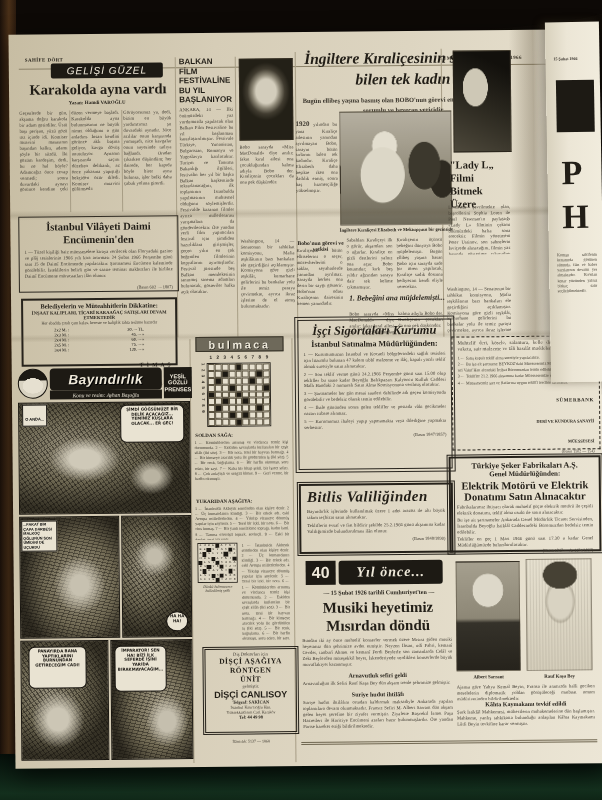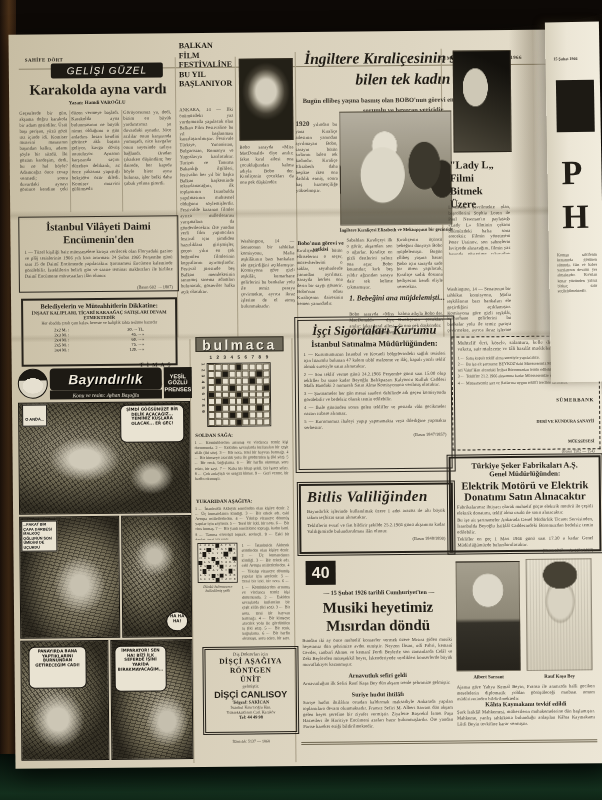--- a/index.html
+++ b/index.html
@@ -65,21 +65,21 @@
     <div class="a vrule" style="left:178px;top:306px;height:424px;"></div>
     <div class="a vrule" style="left:280px;top:306px;height:424px;"></div>
 
     <div class="a banner-black" style="left:42px;top:29px;width:112px;height:15px;border-radius:2px;">
       <span class="sans" style="font-weight:normal;font-style:italic;font-size:10px;letter-spacing:1px;">GELİŞİ GÜZEL</span>
     </div>
     <div class="a serifB" style="left:10px;top:47px;width:158px;font-size:14.5px;text-align:center;">Karakolda ayna vardı</div>
     <div class="a serifB" style="left:28px;top:66px;width:120px;font-size:5px;text-align:center;">Yazan: Hamdi VAROĞLU</div>
     <div class="a tiny" style="left:10px;top:76px;width:152px;height:102px;column-count:3;column-gap:4px;column-rule:1px solid #a79d85;overflow:hidden;">Geçenlerde bir gün, akşama doğru karakola bir adam getirdiler. Üstü başı perişan, yüzü gözü toz içinde idi. Komiser muavini masasının başından kalktı, adamı şöyle bir süzdü. İki gözüm kardeşim, dedi, bu ne hal böyle? Adamcağız önce cevap vermedi; sonra duvardaki aynayı görünce kendine çeki düzen vermeye başladı. Karakolda ayna bulunmasının ne büyük nimet olduğunu o gün anladım. İnsan kendini görünce aklı başına geliyor, kavga dövüş unutuluyor. Aynanın karşısında saçını düzelten delikanlı, az önce yakasına yapıştığı bekçiden özür diledi. Komiser muavini gülümsedi: Görüyorsunuz ya, dedi, bizim en büyük yardımcımız şu duvardaki aynadır. Nice azılılar onun karşısında yumuşadı, nice kavgalar onun sayesinde tatlıya bağlandı. Oradan çıkarken düşündüm; her dairede, her kapıda böyle birer ayna bulunsa, işler belki daha çabuk yoluna girerdi.</div>
 
-    <div class="a sans serifB" style="left:170px;top:8px;width:54px;font-size:8px;line-height:1.2;font-weight:bold;font-family:Liberation Serif, serif;">BALKAN FİLM FESTİVALİNE BU YIL BAŞLANIYOR</div>
+    <div class="a sans serifB" style="left:170px;top:24px;width:54px;font-size:8px;line-height:1.2;font-weight:bold;">BALKAN FİLM FESTİVALİNE BU YIL BAŞLANIYOR</div>
     <div class="a tiny" style="left:170px;top:74px;width:54px;height:230px;overflow:hidden;">ANKARA, 14 — İlki önümüzdeki yaz yurdumuzda yapılacak olan Balkan Film Festivaline bu yıl başlanması kararlaştırılmıştır. Festivale Türkiye, Yunanistan, Bulgaristan, Romanya ve Yugoslavya katılacaktır. Turizm ve Tanıtma Bakanlığı ilgilileri, festivalin her yıl bir başka Balkan başkentinde tekrarlanacağını, ilk toplantının İstanbulda yapılmasının muhtemel olduğunu söylemişlerdir. Festivalde kazanan filmler ayrıca milletlerarası yarışmalara da gönderilecektir. Öte yandan yerli film yapımcıları festival için şimdiden hazırlıklara girişmişler, geçen yılın en çok beğenilen filmlerinin kopyalarını ayırmışlardır. Festival jürisinde beş Balkan memleketinin tanınmış sinema adamları bulunacak, gösteriler halka açık olacaktır.</div>
 
     <div class="a photo" style="left:230px;top:26px;width:54px;height:82px;background:radial-gradient(46% 36% at 50% 40%, #d3cdbc 0 42%, #8d8776 58%, #413c30 78%, #232017 100%);"></div>
     <div class="a tiny" style="left:230px;top:112px;width:54px;height:90px;overflow:hidden;">Bobo sarayda «Miss MacDonald» diye anılır; fakat kıral ailesi ona çocukluğundan kalma adıyla Bobo der. Kıraliçenin çocukları da ona pek düşkündür.</div>
     <div class="a tiny" style="left:230px;top:206px;width:54px;height:96px;overflow:hidden;">Washington, 14 — Senatonun bir tahkikat komisyonu, Mafia teşkilâtının bazı bankaları ele geçirdiğini açıklamıştır. Komisyona göre gizli teşkilât, kumarhane gelirlerini bu bankalar yolu ile temiz paraya çevirmekte, ayrıca ikraz işlerine de el atmış bulunmaktadır.</div>
 
     <div class="a serifB" style="left:288px;top:17px;width:212px;font-size:15.5px;font-style:italic;text-align:center;line-height:1.35;">İngiltere Kıraliçesinin sırlarını bilen tek kadın</div>
     <div class="a serifB" style="left:292px;top:64px;width:204px;font-size:6.5px;text-align:center;line-height:1.5;color:#38332a;">Bugün ellibeş yaşına basmış olan BOBO'nun görevi en az Kıraliçe kadar sorumlu ve heyecan vericidir</div>
     <div class="a tiny" style="left:286px;top:88px;width:42px;height:114px;overflow:hidden;">
       <b style="font-size:7px;">1920</b><span> yılından bu yana Kıraliçe ailesinin yanından ayrılmayan Bobo, sarayın bütün sırlarını bilen tek kadındır. Kıraliçe Elizabeth daha beşikte iken ona dadılık etmiş, sonra baş hizmetçiliğe yükselmiştir.</span>
@@ -192,21 +192,21 @@
       <div class="blob" style="left:34px;top:56px;width:42px;height:50px;background:radial-gradient(#c5bfae 28%,transparent 72%);"></div>
     </div>
     <div class="bubble a" style="left:14px;top:612px;width:58px;height:42px;">
       <span>PANAYIRDA BANA YAPTIKLARINI BURNUNDAN GETİRECEĞİM CADI!</span>
     </div>
     <div class="bubble a" style="left:100px;top:612px;width:52px;height:46px;">
       <span>İMPARATOR! SEN HA! BİZİ İLK SEFERDE İŞİNİ YARIDA BIRAKMAYACAĞIM...</span>
     </div>
 
     <div class="a" style="left:184px;top:304px;width:88px;height:15px;background:#6e695a;border:1px solid #353126;display:flex;align-items:center;justify-content:center;">
-      <span class="sans" style="font-weight:bold;font-size:14px;letter-spacing:2.5px;color:#f0ebdc;text-shadow:.6px .6px 0 #17140f;">bulmaca</span>
+      <span class="sans" style="font-weight:bold;font-size:11px;letter-spacing:2.5px;color:#f0ebdc;text-shadow:.6px .6px 0 #17140f;">bulmaca</span>
     </div>
     <div class="a sans" style="left:196px;top:322px;width:64px;font-size:4.6px;font-weight:bold;text-align:center;letter-spacing:1.6px;color:#2b2720;">1 2 3 4 5 6 7 8 9</div>
     <div class="a sans" style="left:188px;top:330px;width:5px;height:63px;font-size:4.2px;font-weight:bold;color:#2b2720;line-height:7px;text-align:center;">
       <span style="writing-mode:vertical-rl;letter-spacing:1.2px;">1 2 3 4 5 6 7 8 9</span>
     </div>
     <div class="a" style="left:195px;top:330px;width:64px;height:64px;display:grid;grid-template-columns:repeat(9,1fr);grid-template-rows:repeat(9,1fr);border:1px solid #2b2720;background:#e7e1d0;">
         <div class="grid-cell"></div>
         <div class="grid-cell"></div>
         <div class="grid-cell"></div>
         <div class="grid-cell"></div>
@@ -406,20 +406,23 @@
 
     <div class="a" style="left:286px;top:452px;width:154px;height:70px;border:2px solid #26221b;outline:1px solid #26221b;outline-offset:1.5px;padding:3px 6px;">
       <div class="serifB" style="font-size:15px;font-style:italic;letter-spacing:.5px;">Bitlis Valiliğinden</div>
       <div class="tiny" style="margin-top:3px;">Bayındırlık işlerinde kullanılmak üzere 1 adet arazöz ile altı büyük takım teçhizat satın alınacaktır.</div>
       <div class="tiny" style="margin-top:2px;">Tekliflerin evsaf ve fiat bildirir şekilde 25.2.1966 günü akşamına kadar Valiliğimizde bulundurulması ilân olunur.</div>
       <div style="font-size:4.4px;text-align:right;margin-top:2px;color:#3e3930;">(Basın 1848/1890)</div>
     </div>
 
     <div class="a banner-black" style="left:292px;top:529px;width:30px;height:24px;">
       <span class="sans" style="font-weight:bold;font-size:16px;">40</span>
+    </div>
+    <div class="a banner-black" style="left:325px;top:529px;width:104px;height:24px;border-radius:3px;">
+      <span style="font-style:italic;font-weight:bold;font-size:14px;letter-spacing:1px;">Yıl önce...</span>
     </div>
     <div class="a serifB" style="left:290px;top:558px;width:150px;font-size:6px;text-align:center;">— 15 Şubat 1926 tarihli Cumhuriyet'ten —</div>
     <div class="a serifB" style="left:288px;top:568px;width:152px;font-size:15px;text-align:center;">Musiki heyetimiz</div>
     <div class="a serifB" style="left:288px;top:586px;width:152px;font-size:15px;text-align:center;">Mısırdan döndü</div>
     <div class="a tiny" style="left:288px;top:606px;width:150px;height:34px;overflow:hidden;">Bundan iki ay önce muhtelif konserler vermek üzere Mısıra giden musiki heyetimiz dün şehrimize avdet etmiştir. Neyzen İhsan, udî Fahri, kemanî Cevdet, tanburî Ahmet ve kemanî Ferdi Beylerle son zamanlarda Celâl ve Zeki Beylerden müteşekkil heyet, İskenderiyede verdikleri konserlerde büyük muvaffakiyet kazanmıştır.</div>
     <div class="a subhead" style="left:288px;top:641px;width:150px;font-size:6px;">Arnavutluk sefiri geldi</div>
     <div class="a tiny" style="left:288px;top:649px;width:150px;height:10px;overflow:hidden;">Arnavutluğun ilk Sefiri Rauf Kaşa Bey dün akşam trenle şehrimize gelmiştir.</div>
     <div class="a subhead" style="left:288px;top:660px;width:150px;font-size:6px;">Suriye hudut ihtilâfı</div>
     <div class="a tiny" style="left:288px;top:668px;width:150px;height:40px;overflow:hidden;">Suriye hudut ihtilâfını ortadan kaldırmak maksadiyle Ankarada yapılan toplantılara devam olunmaktadır. Fransız Sefiri M. Albert Sarraut dün akşam gelen heyet şerefine bir ziyafet vermiştir. Ziyafette Başvekil İsmet Paşa Hazretleri ile Hariciye Encümeni azaları hazır bulunmuşlardır. Öte yandan Parise hareket ettiği bildirilmektedir.</div>
 

